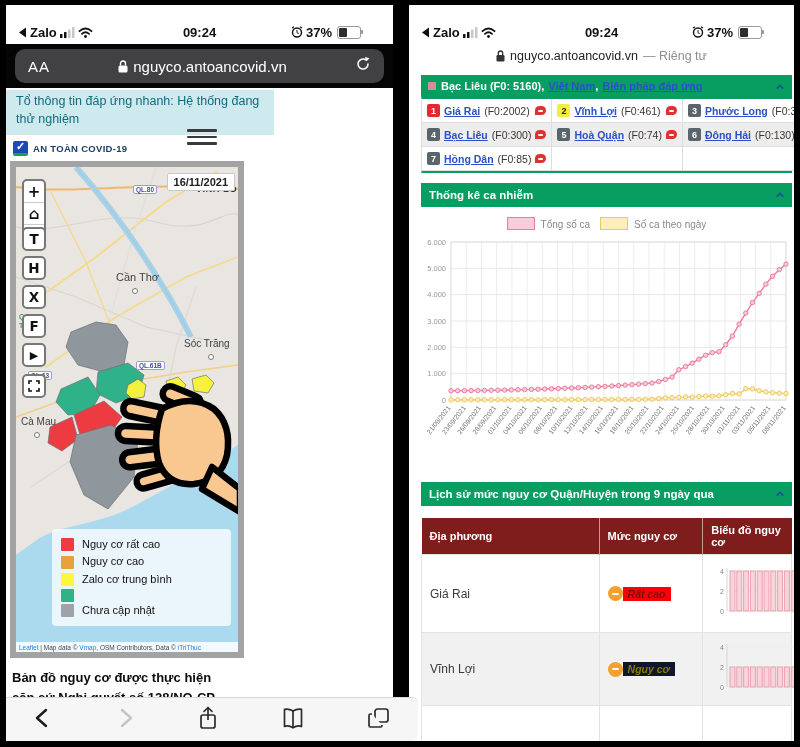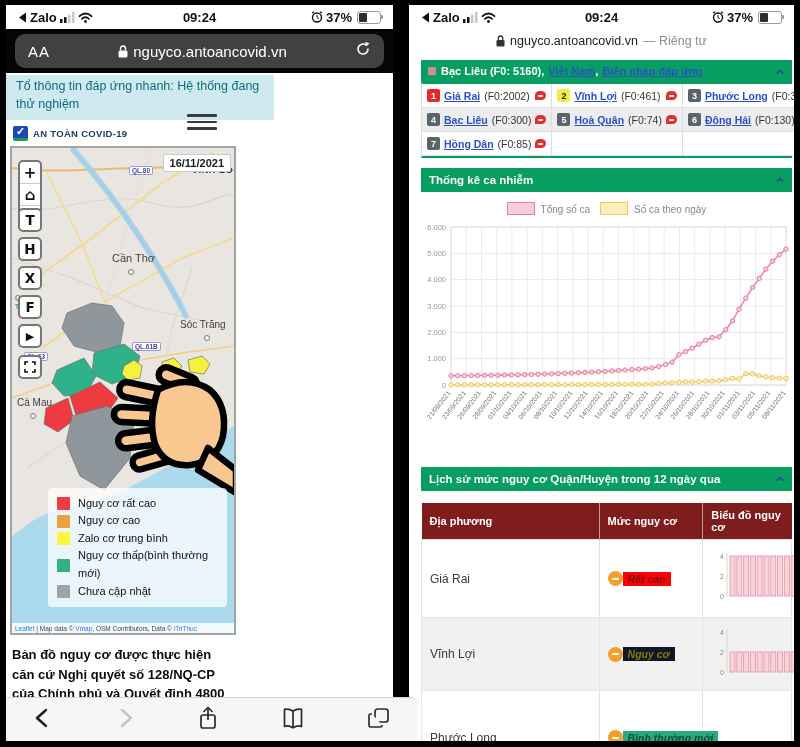--- a/index.html
+++ b/index.html
@@ -1,40 +1,40 @@
 <!DOCTYPE html>
 <html><head>
 <meta charset="utf-8">
 <style>
   html,body{margin:0;padding:0;}
   body{width:800px;height:747px;background:#000;position:relative;font-family:"Liberation Sans",sans-serif;overflow:hidden;}
   .phone{position:absolute;top:5px;height:736px;background:#fff;overflow:hidden;}
   #left-panel{left:6px;width:387px;}
   #right-panel{left:409px;width:385px;}
   
-  .statusbar{height:24px;display:flex;align-items:center;justify-content:space-between;padding:0 12px;font-size:13px;font-weight:700;color:#111;}
+  .statusbar{height:24px;display:flex;align-items:center;justify-content:space-between;padding:0 12px;font-size:13px;font-weight:700;color:#111;margin-top:15px;}
   .sb-side{display:flex;align-items:center;gap:3px;min-width:110px;}
-  .sb-right{justify-content:flex-end;}
+  .sb-right{justify-content:center;}
   .battery{width:22px;height:11px;border:1px solid #9a9a9a;border-radius:3px;position:relative;margin-left:2px;}
   .battery i{position:absolute;left:1px;top:1px;bottom:1px;width:36%;background:#2e2e30;border-radius:1px;}
   .battery:after{content:"";position:absolute;right:-3px;top:3px;width:2px;height:4px;background:#9a9a9a;border-radius:0 1px 1px 0;}
   
   .addr-band{height:44px;background:#050505;display:flex;align-items:center;padding:0 9px;}
   .addr-pill{flex:1;height:34px;background:#414144;border-radius:10px;display:flex;align-items:center;color:#fff;padding:0 13px;}
   .aa{font-size:15px;letter-spacing:1px;}
   .addr-center{flex:1;display:flex;align-items:center;justify-content:center;gap:5px;font-size:15px;}
   
   .notice{width:248px;background:#cfeaef;color:#0f6c7c;font-size:12.5px;line-height:1.45;padding:2px 10px 7px;margin-top:2px;}
   .brand-row{position:relative;height:22px;display:flex;align-items:center;gap:5px;margin:2px 0 0 7px;}
   .brand-logo{width:15px;height:15px;background:#1c49b4;border-radius:2px;color:#fff;font-size:11px;font-weight:bold;display:flex;align-items:center;justify-content:center;border-bottom:3px solid #1d9e4c;box-sizing:border-box;}
   .brand-text{font-size:9.5px;font-weight:bold;color:#1c3e63;letter-spacing:.3px;}
   .hamburger{position:absolute;left:174px;top:-8px;width:30px;display:flex;flex-direction:column;gap:4px;}
   .hamburger i{height:2.5px;background:#3a3a3c;border-radius:1px;}
   
-  .map{position:relative;margin:2px 0 0 4px;width:222px;height:485px;border:2px solid #a3a3a3;background:#e9e6e1;overflow:hidden;}
+  .map{position:relative;margin:2px 0 0 4px;width:222px;height:485px;border:6px solid #a3a3a3;background:#e9e6e1;overflow:hidden;}
   .map svg.terrain{position:absolute;inset:0;}
   .map-label{position:absolute;color:#3f4043;white-space:nowrap;z-index:2;}
   .map-dot{position:absolute;width:4px;height:4px;border:1px solid #777;border-radius:50%;background:#fff;z-index:2;}
   .road-badge{position:absolute;font-size:6.5px;color:#4646a8;background:#fff;border:1px solid #9b9bd6;border-radius:2px;padding:0 2px;z-index:2;font-weight:bold;}
   .park-label{position:absolute;color:#3d9e53;font-size:7px;font-weight:bold;line-height:1.2;z-index:1;}
   .date-badge{position:absolute;right:3px;top:6px;background:#fff;border:1px solid #c9c9c9;border-radius:2px;font-size:11px;font-weight:bold;color:#222;padding:2px 6px;z-index:5;}
   .zoom-group{position:absolute;left:6px;top:12px;width:24px;background:#fff;border:2px solid #777;border-radius:5px;z-index:5;box-sizing:border-box;}
   .zoom-group .zcell{height:21px;display:flex;align-items:center;justify-content:center;font-size:15px;font-weight:bold;color:#111;border-bottom:1px solid #ccc;font-family:"DejaVu Sans",sans-serif;}
   .zoom-group .zcell:last-child{border-bottom:none;}
   .mbtn{position:absolute;left:6px;width:24px;height:24px;background:#fff;border:2px solid #777;border-radius:5px;display:flex;align-items:center;justify-content:center;font-size:13.5px;font-weight:bold;color:#111;z-index:5;box-sizing:border-box;font-family:"DejaVu Sans",sans-serif;}
@@ -232,21 +232,20 @@
         <div class="legend-item">
           <span class="legend-swatch" style="background: rgb(233, 162, 59);"></span>
           <span>Nguy cơ cao</span>
         </div>
         <div class="legend-item">
           <span class="legend-swatch" style="background: rgb(251, 247, 60);"></span>
           <span>Zalo cơ trung bình</span>
         </div>
         <div class="legend-item">
           <span class="legend-swatch" style="background: rgb(48, 178, 135);"></span>
-          <span>Nguy cơ thấp(bình thường mới)</span>
         </div>
         <div class="legend-item">
           <span class="legend-swatch" style="background: rgb(157, 163, 167);"></span>
           <span>Chưa cập nhật</span>
         </div>
       </div>
 
     <div class="attribution">
       <span class="lnk">Leaflet</span><span> | Map data © </span><span class="lnk">Vmap</span><span>, OSM Contributors, Data © </span><span class="lnk">iTriThuc</span>
     </div>
@@ -553,21 +552,21 @@
           <text x="288.8636363636364" y="176" text-anchor="end" font-size="6.8" fill="#777" transform="rotate(-52 288.8636363636364 176)">28/10/2021</text>
           <text x="304.09090909090907" y="176" text-anchor="end" font-size="6.8" fill="#777" transform="rotate(-52 304.09090909090907 176)">30/10/2021</text>
           <text x="319.3181818181818" y="176" text-anchor="end" font-size="6.8" fill="#777" transform="rotate(-52 319.3181818181818 176)">01/11/2021</text>
           <text x="334.54545454545456" y="176" text-anchor="end" font-size="6.8" fill="#777" transform="rotate(-52 334.54545454545456 176)">03/11/2021</text>
           <text x="349.77272727272725" y="176" text-anchor="end" font-size="6.8" fill="#777" transform="rotate(-52 349.77272727272725 176)">05/11/2021</text>
           <text x="365" y="176" text-anchor="end" font-size="6.8" fill="#777" transform="rotate(-52 365 176)">08/11/2021</text>
         </svg>
     </div>
 
     <div class="section-bar">
-      <span>Lịch sử mức nguy cơ Quận/Huyện trong 12 ngày qua</span>
+      <span>Lịch sử mức nguy cơ Quận/Huyện trong 9 ngày qua</span>
       <svg class="chev" style="position:absolute;right:8px;top:8px;width:8px;height:8px" viewBox="0 0 10 8">
           <polyline points="1,6 5,2 9,6" fill="none" stroke="#1a4fa0" stroke-width="2"></polyline>
         </svg>
     </div>
 
     <table id="history-table">
       <colgroup>
           <col style="width:48%">
           <col style="width:28%">
           <col style="width:24%">

